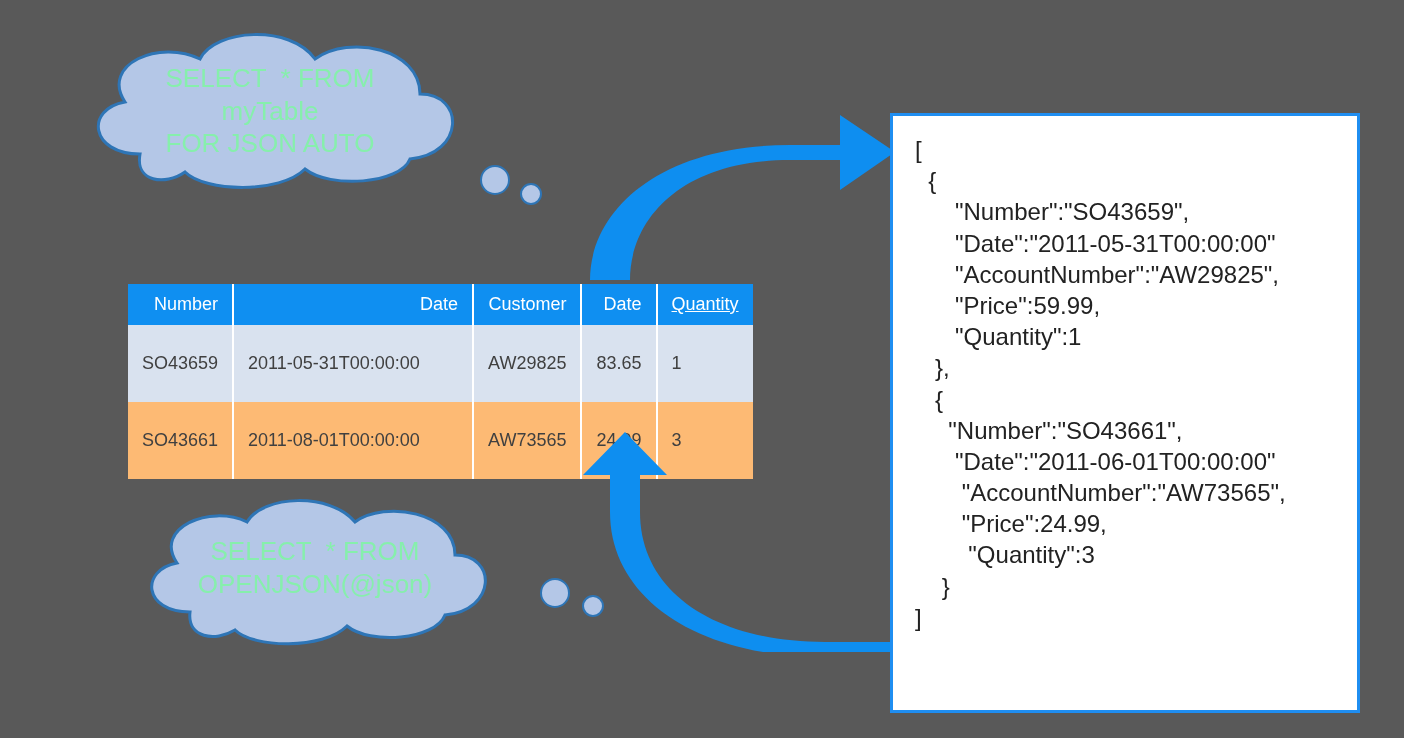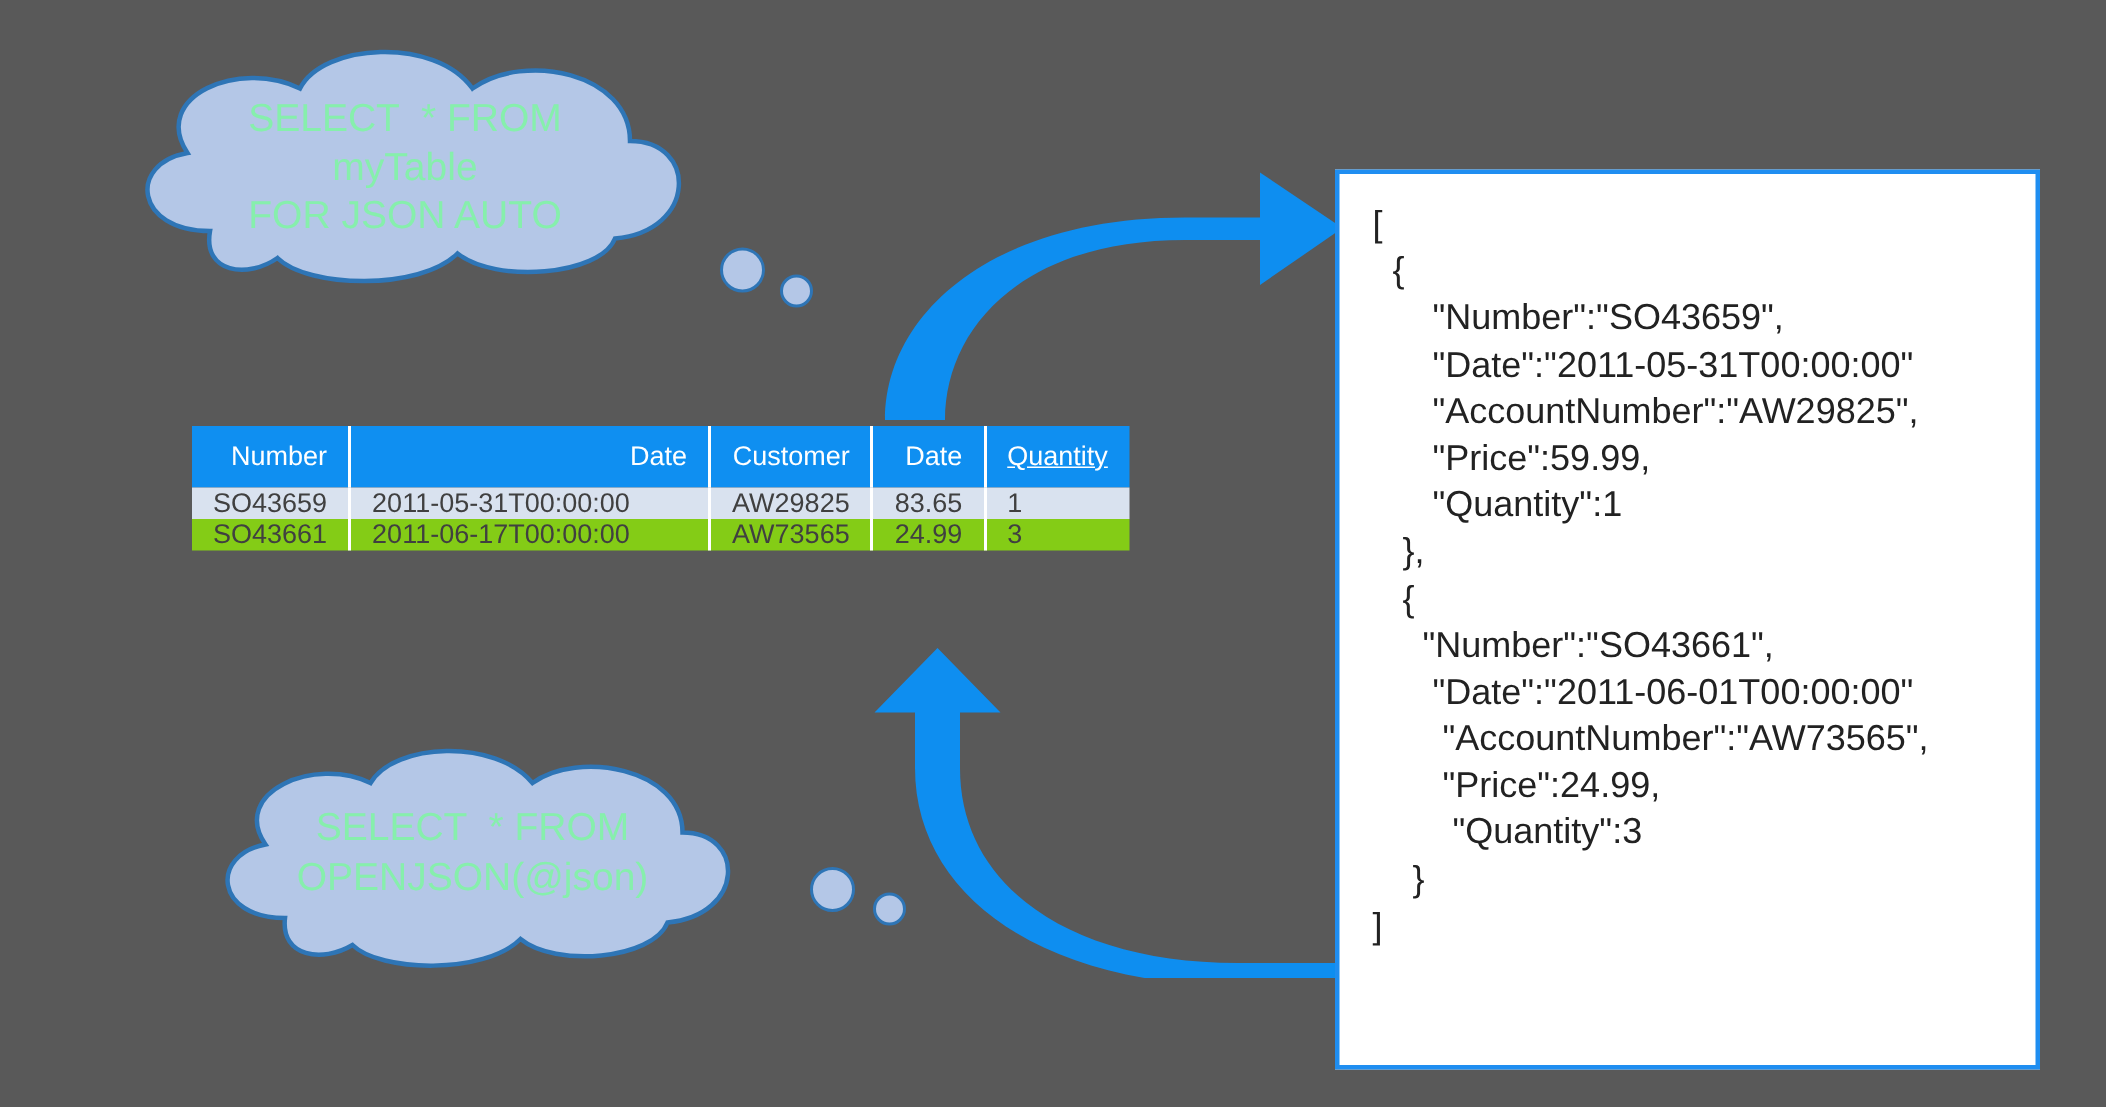--- a/index.html
+++ b/index.html
@@ -10,24 +10,24 @@
   .cloud svg{position:absolute;top:0;left:0;}
   .cloud .label{position:absolute;text-align:center;color:#86efac;font-size:26px;line-height:1.25;white-space:pre;}
 
   
   .bubble{position:absolute;border-radius:50%;background:#b4c7e7;border:2px solid #2e75b6;}
 
   
   .tbl{position:absolute;border-collapse:collapse;font-size:18px;color:#404040;}
   .tbl th{background:#0f8ff1;color:#fff;font-weight:500;text-align:right;padding:10px 14px;border-right:2px solid #fff;}
   .tbl th:last-child{border-right:none;text-decoration:underline;}
-  .tbl td{padding:0 14px;border-right:2px solid #fff;}
+  .tbl td{padding:28px 14px;border-right:2px solid #fff;}
   .tbl td:last-child{border-right:none;}
   .tbl tr.r0 td{background:#d9e2ef;}
-  .tbl tr.r1 td{background:#84cc16;}
+  .tbl tr.r1 td{background:#fdba74;}
 
   
   .panel{position:absolute;background:#fff;border:3px solid #1f8ef1;box-sizing:border-box;padding:18px 22px;}
   .panel .code{font-family:"Segoe UI",Arial,sans-serif;font-size:24px;line-height:1.3;color:#222;white-space:pre;}
 
   
   .arrow{position:absolute;}
 </style>
 </head>
 <body>
@@ -67,21 +67,21 @@
   <tbody>
     <tr class="r0">
       <td>SO43659</td>
       <td>2011-05-31T00:00:00</td>
       <td>AW29825</td>
       <td>83.65</td>
       <td>1</td>
     </tr>
     <tr class="r1">
       <td>SO43661</td>
-      <td>2011-06-17T00:00:00</td>
+      <td>2011-08-01T00:00:00</td>
       <td>AW73565</td>
       <td>24.99</td>
       <td>3</td>
     </tr>
   </tbody>
 </table>
 
 <svg class="arrow" style="left:540px;top:90px;" width="360" height="200">
   <path d="M50 190 C50 120 120 55 250 55 L300 55 L300 25 L355 62 L300 100 L300 70 L250 70 C140 70 90 130 90 190 Z" fill="#0e8ef0"></path>
 </svg>

